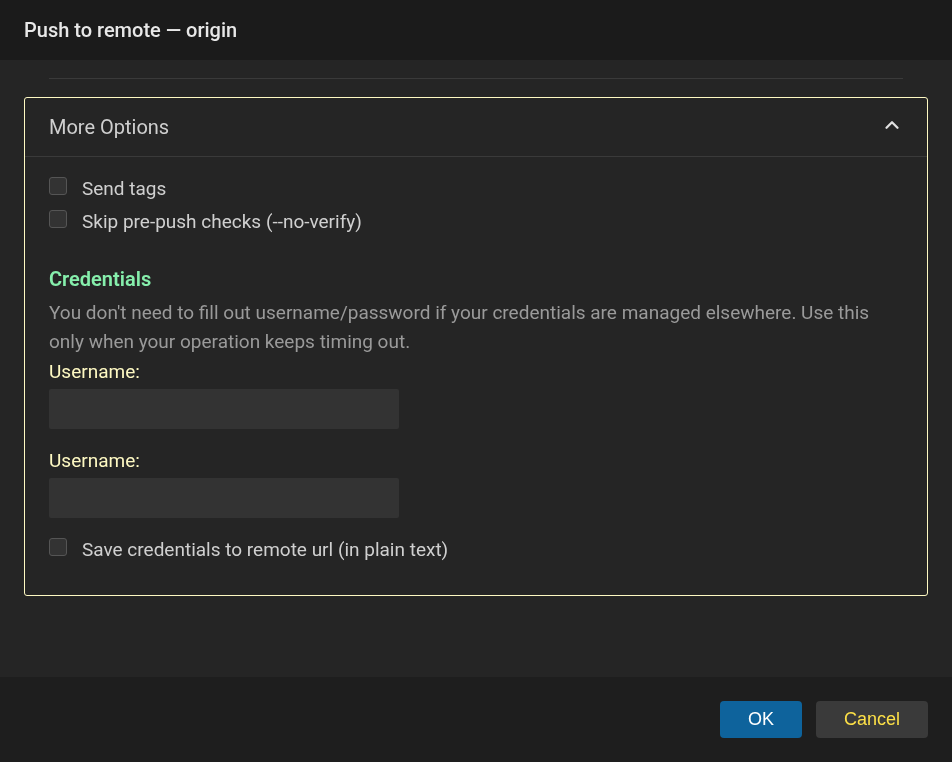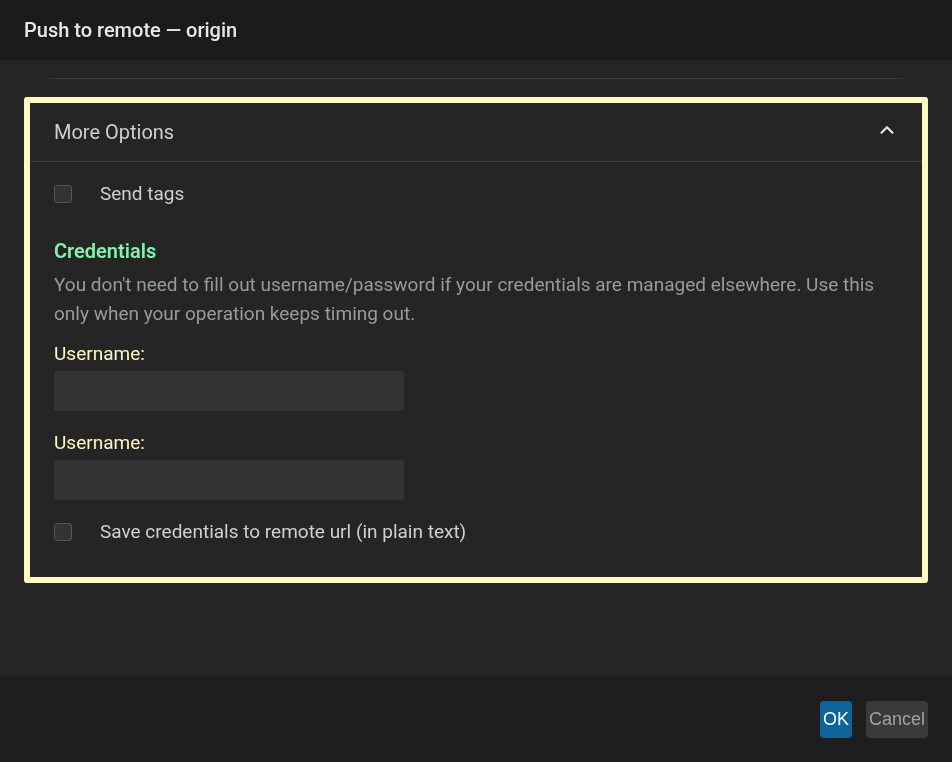--- a/index.html
+++ b/index.html
@@ -29,21 +29,21 @@
       background: #252525;
       padding: 0 24px 24px 24px;
       overflow: auto;
     }
     .divider {
       border: none;
       border-top: 1px solid #3a3a3a;
       margin: 18px 25px 18px 25px;
     }
     .panel {
-      border: 6px solid #fef9c3;
+      border: 1px solid #fef9c3;
       border-radius: 3px;
       margin: 0;
       background: #252525;
     }
     .panel-header {
       display: flex;
       align-items: center;
       justify-content: space-between;
       padding: 16px 24px 16px 24px;
       cursor: pointer;
@@ -54,22 +54,21 @@
       color: #cfcfcf;
     }
     .chevron {
       color: #e0e0e0;
     }
     .panel-body {
       padding: 20px 24px 24px 24px;
     }
     .checkbox-row {
       display: flex;
-      align-items: center;
-      gap: 28px;
+      gap: 15px;
       margin-bottom: 10px;
     }
     .checkbox {
       width: 18px;
       height: 18px;
       border: 1px solid #555;
       border-radius: 3px;
       background: #333;
       cursor: pointer;
       flex-shrink: 0;
@@ -82,21 +81,21 @@
       font-size: 20px;
       font-weight: 600;
       color: #86efac;
       margin-top: 34px;
       margin-bottom: 8px;
     }
     .help-text {
       font-size: 19px;
       line-height: 1.5;
       color: #9a9a9a;
-      margin-bottom: 14px;
+      margin-bottom: 4px;
     }
     .field-label {
       font-size: 19px;
       color: #fef9c3;
       margin-bottom: 6px;
       display: block;
     }
     .text-input {
       width: 350px;
       height: 40px;
@@ -113,34 +112,34 @@
       margin-top: 6px;
     }
     .footer {
       background: #1e1e1e;
       padding: 24px 24px 24px 24px;
       display: flex;
       justify-content: flex-end;
       gap: 14px;
     }
     .btn {
-      padding: 8px 3px;
+      padding: 8px 28px;
       font-size: 18px;
       border-radius: 4px;
       border: none;
       cursor: pointer;
       font-weight: 500;
     }
     .btn-primary {
       background: #0e639c;
       color: #ffffff;
     }
     .btn-secondary {
       background: #3a3a3a;
-      color: #a3a3a3;
+      color: #fde047;
     }
   </style>
 </head>
 <body>
 
 <div class="titlebar">Push to remote — origin</div>
 
 <div class="content">
   <hr class="divider">
 
@@ -153,20 +152,24 @@
           </svg>
       </span>
     </div>
     <div class="panel-body">
 
       <div class="checkbox-row">
         <div class="checkbox"></div>
         <span class="check-label">Send tags</span>
       </div>
 
+      <div class="checkbox-row">
+        <div class="checkbox"></div>
+        <span class="check-label">Skip pre-push checks (--no-verify)</span>
+      </div>
 
       <div class="section-heading">Credentials</div>
       <div class="help-text">You don't need to fill out username/password if your credentials are managed elsewhere. Use this only when your operation keeps timing out.</div>
 
       <label class="field-label">Username:</label>
       <input type="text" class="text-input" value="" style="">
 
       <label class="field-label">Username:</label>
       <input type="password" class="text-input" value="" style="">
 

